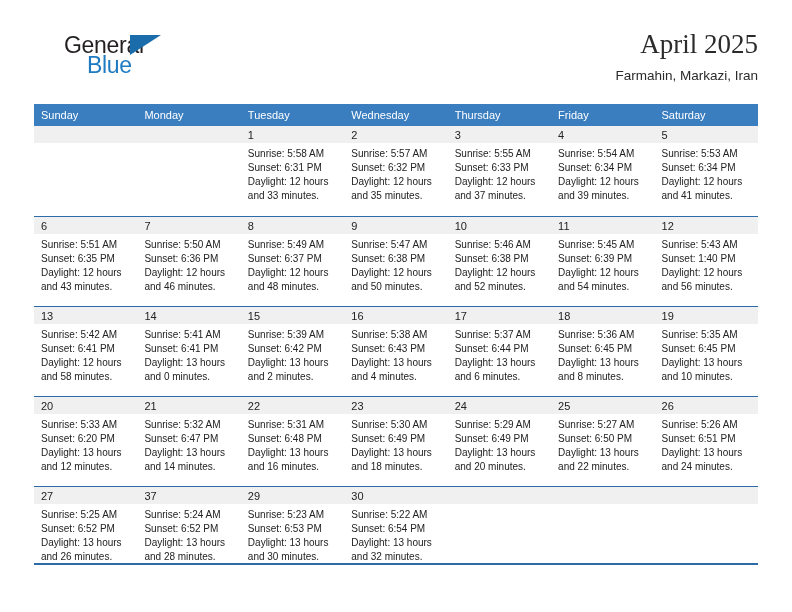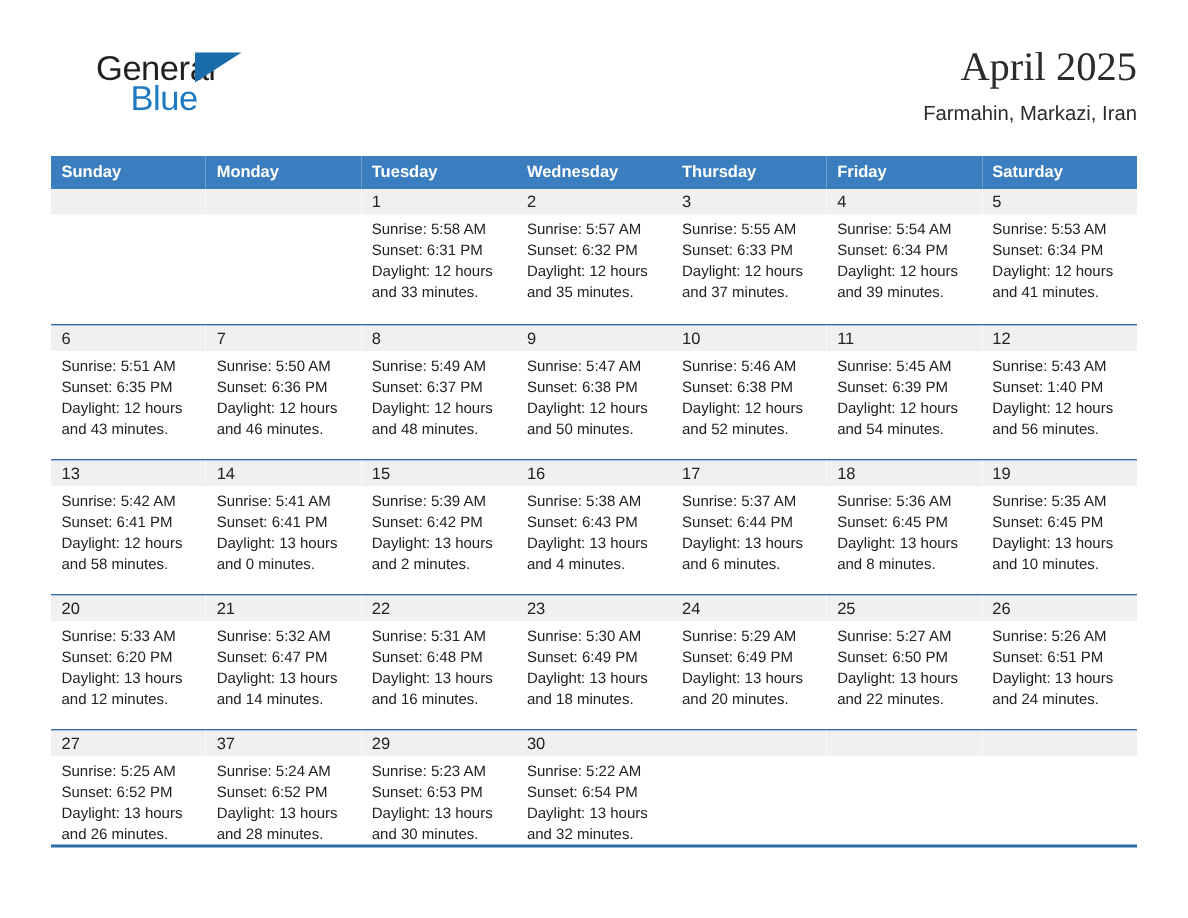--- a/index.html
+++ b/index.html
@@ -93,21 +93,21 @@
     left: 34px;
     top: 104px;
     width: 724px;
     border-collapse: collapse;
     table-layout: fixed;
   }
   .calendar th {
     background: #3a7ebf;
     color: #ffffff;
     font-size: 11px;
-    font-weight: bold;
+    font-weight: normal;
     text-align: left;
     padding: 5px 0 5px 7px;
     height: 21px;
     border: none;
   }
   .calendar td {
     vertical-align: top;
     padding: 0;
     border: none;
     border-top: 1.6px solid #2d6ca8;

